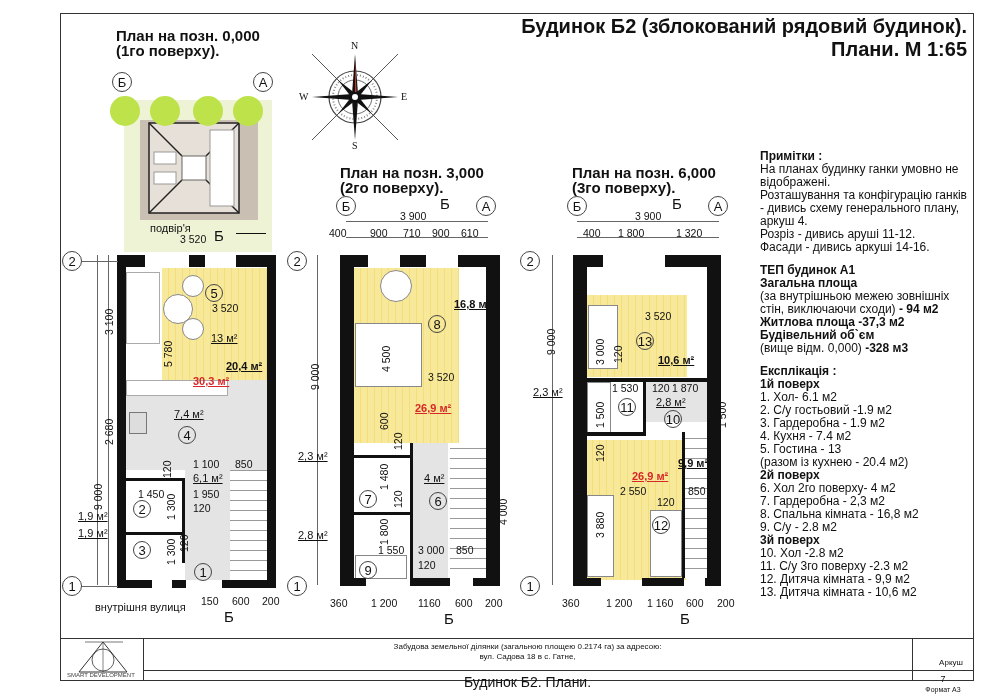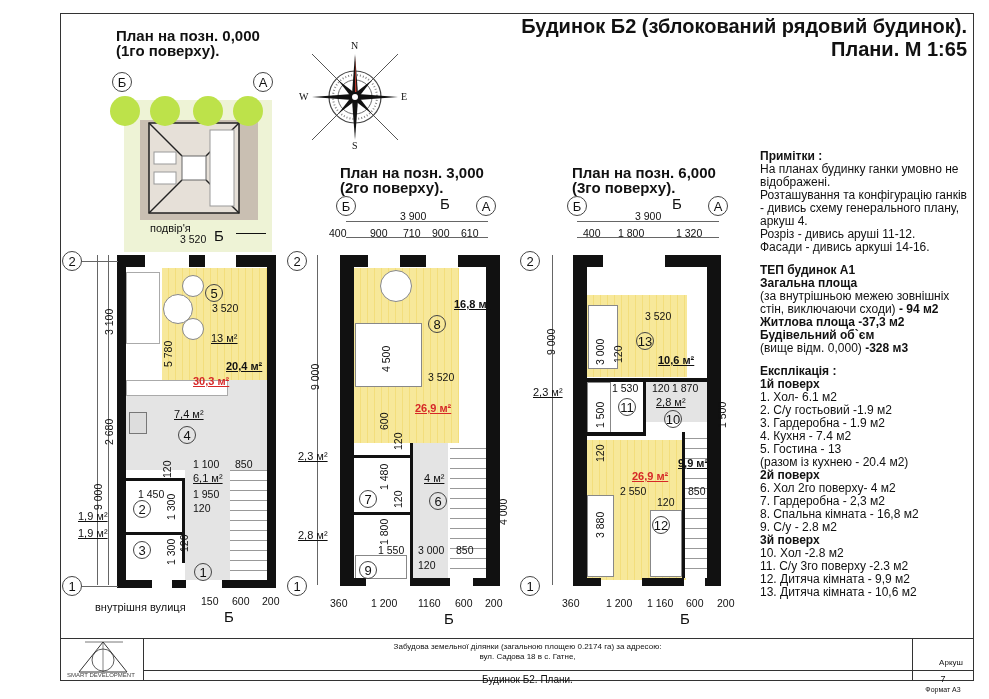--- a/index.html
+++ b/index.html
@@ -341,16 +341,16 @@
     <circle cx="38" cy="20" r="11" fill="none" stroke="#333" stroke-width="0.8"></circle>
     <line x1="38" y1="2" x2="38" y2="32" stroke="#333" stroke-width="0.6"></line>
   </svg>
   <div class="abs" style="left:2px;top:32px;font-size:6px;color:#444;">SMART DEVELOPMENT</div>
 </div>
 
 <div class="tb" style="left:143px;top:642px;width:769px;line-height:10px;">
   <div>Забудова земельної ділянки (загальною площею 0.2174 га) за адресою:</div>
   <div>вул. Садова 18 в с. Гатне,</div>
 </div>
-<div class="tb" style="left:143px;top:674px;width:769px;font-size:10px;">Будинок Б2. Плани.</div>
+<div class="tb" style="left:143px;top:674px;width:769px;font-size:14px;">Будинок Б2. Плани.</div>
 <div class="tb" style="left:912px;top:658px;width:78px;">Аркуш</div>
 <div class="tb" style="left:912px;top:674px;width:62px;font-size:9px;">7</div>
 <div class="tb" style="left:912px;top:686px;width:62px;font-size:7px;">Формат А3</div>
 
 </body></html>

